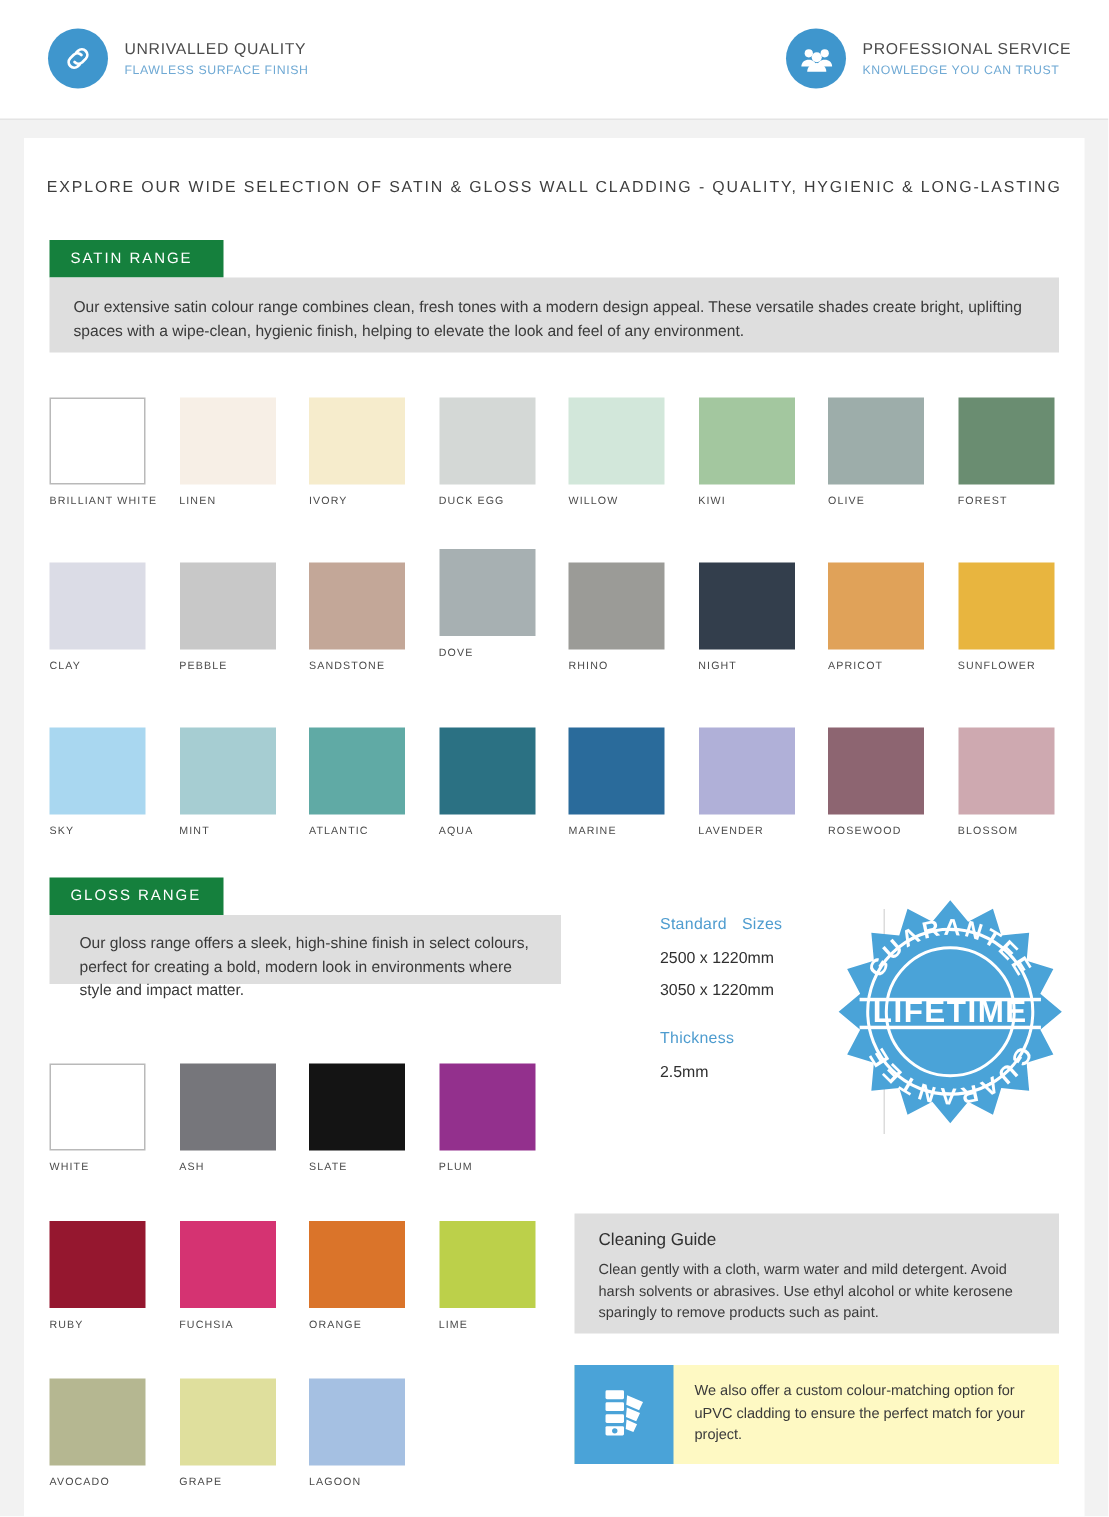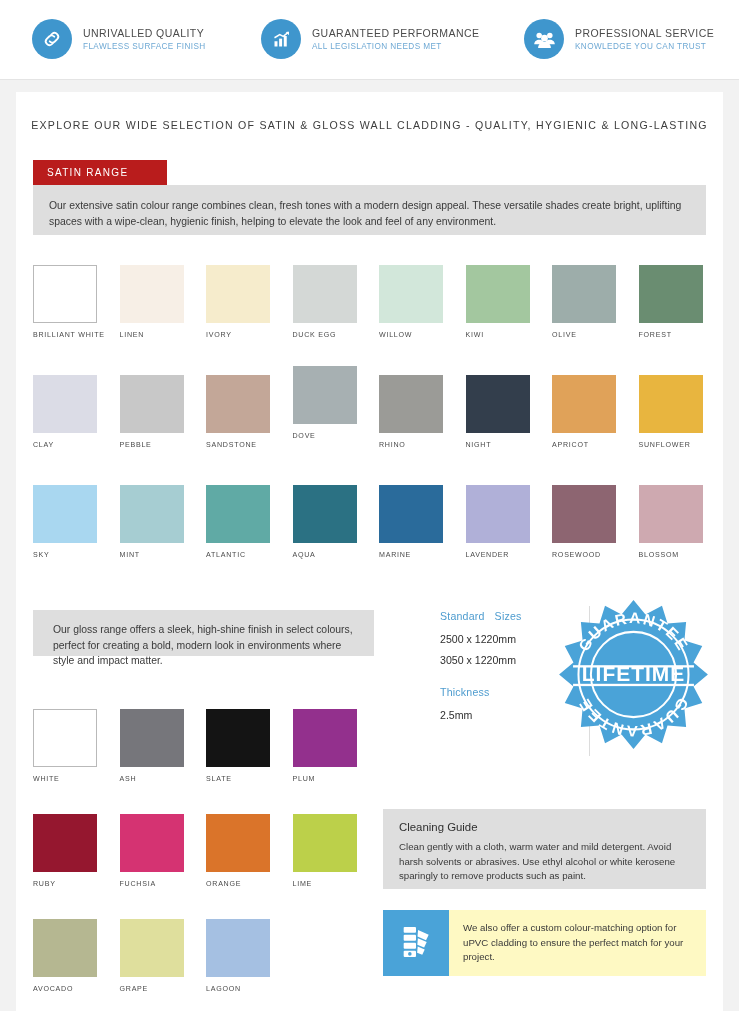--- a/index.html
+++ b/index.html
@@ -55,24 +55,24 @@
   .main-heading {
     position:absolute; left:0; top:27px; width:707px;
     text-align:center;
     font-size:10.6px; letter-spacing:1.25px; color:#3d3d3d;
     font-family:"Liberation Sans", sans-serif;
   }
 
   
   .range-tab {
     position:absolute;
-    background:#b91c1c; color:#ffffff;
+    background:#15803d; color:#ffffff;
     font-size:10px; letter-spacing:1.3px;
     padding:7px 0 7px 14px;
-    width:134px;
+    width:116px;
   }
   .range-desc {
     position:absolute;
     background:#dedede; color:#3a3a3a;
     font-size:10.4px; line-height:15.5px;
     padding:13px 16px;
   }
 
   #satin-tab  { left:17px; top:68px; }
   #satin-desc { left:17px; top:93px; width:673px; height:50px; }
@@ -148,35 +148,20 @@
           <path d="M9.5 14.5a4 4 0 0 0 5.6.2l2.6-2.6a4 4 0 0 0-5.6-5.7l-1.3 1.3"></path>
           <path d="M14.5 9.5a4 4 0 0 0-5.6-.2l-2.6 2.6a4 4 0 0 0 5.6 5.7l1.3-1.3"></path>
         </svg>
       </span>
       <span class="usp-text">
         <span class="usp-title">UNRIVALLED QUALITY</span>
         <span class="usp-sub">FLAWLESS SURFACE FINISH</span>
       </span>
     </div>
 
-    <div class="usp usp-2">
-      <span class="usp-icon">
-        <svg width="21" height="21" viewBox="0 0 24 24">
-          <rect x="4" y="14" width="3.4" height="6" fill="#ffffff"></rect>
-          <rect x="9.3" y="11" width="3.4" height="9" fill="#ffffff"></rect>
-          <rect x="14.6" y="8" width="3.4" height="12" fill="#ffffff"></rect>
-          <path d="M4 10 L10 6.5 L14 8.5 L20 3.5" stroke="#ffffff" stroke-width="1.7" fill="none"></path>
-          <path d="M20.6 3 L20.6 7 L16.8 3.4 Z" fill="#ffffff"></path>
-        </svg>
-      </span>
-      <span class="usp-text">
-        <span class="usp-title">GUARANTEED PERFORMANCE</span>
-        <span class="usp-sub">ALL LEGISLATION NEEDS MET</span>
-      </span>
-    </div>
 
     <div class="usp usp-3">
       <span class="usp-icon">
         <svg width="23" height="23" viewBox="0 0 26 26">
           <circle cx="7" cy="8.5" r="3.1" fill="#ffffff"></circle>
           <circle cx="19" cy="8.5" r="3.1" fill="#ffffff"></circle>
           <path d="M1.4 18.5c0-3.3 2.5-5.2 5.6-5.2s5.6 1.9 5.6 5.2z" fill="#ffffff"></path>
           <path d="M13.4 18.5c0-3.3 2.5-5.2 5.6-5.2s5.6 1.9 5.6 5.2z" fill="#ffffff"></path>
           <circle cx="13" cy="11.5" r="3.8" fill="#ffffff"></circle>
           <path d="M5.8 22.5c0-4 3.2-6.6 7.2-6.6s7.2 2.6 7.2 6.6z" fill="#ffffff"></path>
@@ -219,20 +204,21 @@
         <div class="swatch" style="left: 17px; top: 393px;"><span class="chip" style="background: rgb(169, 215, 240);"></span><span class="name">SKY</span></div>
         <div class="swatch" style="left: 103.5px; top: 393px;"><span class="chip" style="background: rgb(166, 205, 210);"></span><span class="name">MINT</span></div>
         <div class="swatch" style="left: 190px; top: 393px;"><span class="chip" style="background: rgb(96, 170, 165);"></span><span class="name">ATLANTIC</span></div>
         <div class="swatch" style="left: 276.5px; top: 393px;"><span class="chip" style="background: rgb(43, 113, 131);"></span><span class="name">AQUA</span></div>
         <div class="swatch" style="left: 363px; top: 393px;"><span class="chip" style="background: rgb(42, 107, 155);"></span><span class="name">MARINE</span></div>
         <div class="swatch" style="left: 449.5px; top: 393px;"><span class="chip" style="background: rgb(176, 176, 216);"></span><span class="name">LAVENDER</span></div>
         <div class="swatch" style="left: 536px; top: 393px;"><span class="chip" style="background: rgb(141, 101, 113);"></span><span class="name">ROSEWOOD</span></div>
         <div class="swatch" style="left: 622.5px; top: 393px;"><span class="chip" style="background: rgb(206, 169, 176);"></span><span class="name">BLOSSOM</span></div>
       </div>
 
+    <div class="range-tab" id="gloss-tab">GLOSS RANGE</div>
     <div class="range-desc" id="gloss-desc">Our gloss range offers a sleek, high-shine finish in select colours, perfect for creating a bold, modern look in environments where style and impact matter.</div>
 
     <div class="swatch-row" id="gloss-grid">
         <div class="swatch" style="left: 17px; top: 617px;"><span class="chip outlined" style="background: rgb(255, 255, 255);"></span><span class="name">WHITE</span></div>
         <div class="swatch" style="left: 103.5px; top: 617px;"><span class="chip" style="background: rgb(118, 118, 123);"></span><span class="name">ASH</span></div>
         <div class="swatch" style="left: 190px; top: 617px;"><span class="chip" style="background: rgb(20, 20, 20);"></span><span class="name">SLATE</span></div>
         <div class="swatch" style="left: 276.5px; top: 617px;"><span class="chip" style="background: rgb(147, 48, 141);"></span><span class="name">PLUM</span></div>
         <div class="swatch" style="left: 17px; top: 722px;"><span class="chip" style="background: rgb(149, 23, 47);"></span><span class="name">RUBY</span></div>
         <div class="swatch" style="left: 103.5px; top: 722px;"><span class="chip" style="background: rgb(213, 51, 114);"></span><span class="name">FUCHSIA</span></div>
         <div class="swatch" style="left: 190px; top: 722px;"><span class="chip" style="background: rgb(218, 116, 42);"></span><span class="name">ORANGE</span></div>

